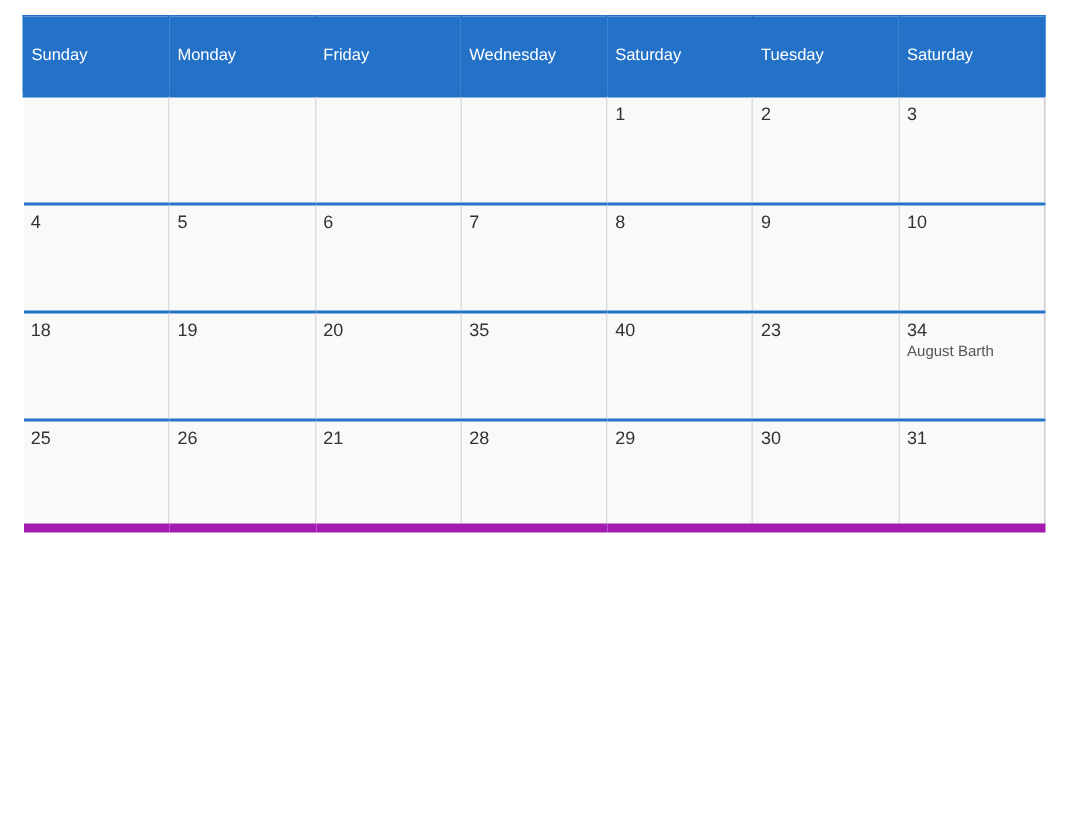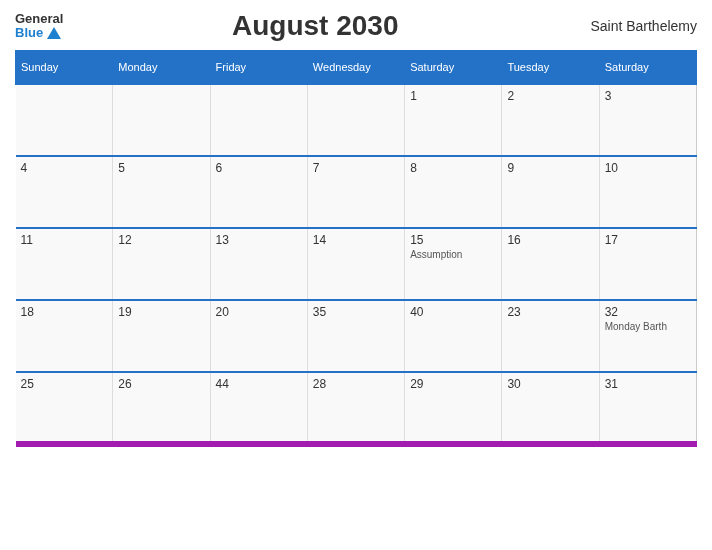--- a/index.html
+++ b/index.html
@@ -64,21 +64,21 @@
     .calendar-table {
       width: 100%;
       border-collapse: collapse;
       table-layout: fixed;
     }
     .calendar-table th {
       background: #2472c8;
       color: #fff;
       font-size: 11px;
       font-weight: normal;
-      padding: 10px 5px;
+      padding: 20px 5px;
       text-align: left;
       border: 1px solid #2472c8;
     }
     .calendar-table td {
       border-top: 2px solid #2472c8;
       border-right: 1px solid #ddd;
       vertical-align: top;
       padding: 4px 5px;
       height: 72px;
       background: #f9f9f9;
@@ -103,31 +103,20 @@
       margin-top: 2px;
     }
     .empty-cell {
       background: #f0f0f0;
     }
   </style>
 </head>
 <body>
 
 <div class="page">
-  <div class="header">
-    <div class="logo">
-      <span class="logo-general">General</span>
-      <span style="display:flex;align-items:center;gap:2px;">
-        <span class="logo-blue">Blue</span>
-        <span class="logo-triangle"></span>
-      </span>
-    </div>
-    <div class="calendar-title">August 2030</div>
-    <div class="location">Saint Barthelemy</div>
-  </div>
 
   <table class="calendar-table">
     <thead>
       <tr>
         <th>Sunday</th>
         <th>Monday</th>
         <th>Friday</th>
         <th>Wednesday</th>
         <th>Saturday</th>
         <th>Tuesday</th>
@@ -168,75 +157,51 @@
           </td>
           <td>
             <span class="day-num">9</span>
           </td>
           <td>
             <span class="day-num">10</span>
           </td>
         </tr>
         <tr>
           <td>
-            <span class="day-num">11</span>
-          </td>
-          <td>
-            <span class="day-num">12</span>
-          </td>
-          <td>
-            <span class="day-num">13</span>
-          </td>
-          <td>
-            <span class="day-num">14</span>
-          </td>
-          <td>
-            <span class="day-num">15</span>
-            <span class="day-event">Assumption</span>
-          </td>
-          <td>
-            <span class="day-num">16</span>
-          </td>
-          <td>
-            <span class="day-num">17</span>
+            <span class="day-num">18</span>
+          </td>
+          <td>
+            <span class="day-num">19</span>
+          </td>
+          <td>
+            <span class="day-num">20</span>
+          </td>
+          <td>
+            <span class="day-num">35</span>
+          </td>
+          <td>
+            <span class="day-num">40</span>
+          </td>
+          <td>
+            <span class="day-num">23</span>
+          </td>
+          <td>
+            <span class="day-num">34</span>
+            <span class="day-event">August Barth</span>
           </td>
         </tr>
         <tr>
           <td>
-            <span class="day-num">18</span>
-          </td>
-          <td>
-            <span class="day-num">19</span>
-          </td>
-          <td>
-            <span class="day-num">20</span>
-          </td>
-          <td>
-            <span class="day-num">35</span>
-          </td>
-          <td>
-            <span class="day-num">40</span>
-          </td>
-          <td>
-            <span class="day-num">23</span>
-          </td>
-          <td>
-            <span class="day-num">32</span>
-            <span class="day-event">Monday Barth</span>
-          </td>
-        </tr>
-        <tr>
-          <td>
             <span class="day-num">25</span>
           </td>
           <td>
             <span class="day-num">26</span>
           </td>
           <td>
-            <span class="day-num">44</span>
+            <span class="day-num">21</span>
           </td>
           <td>
             <span class="day-num">28</span>
           </td>
           <td>
             <span class="day-num">29</span>
           </td>
           <td>
             <span class="day-num">30</span>
           </td>

